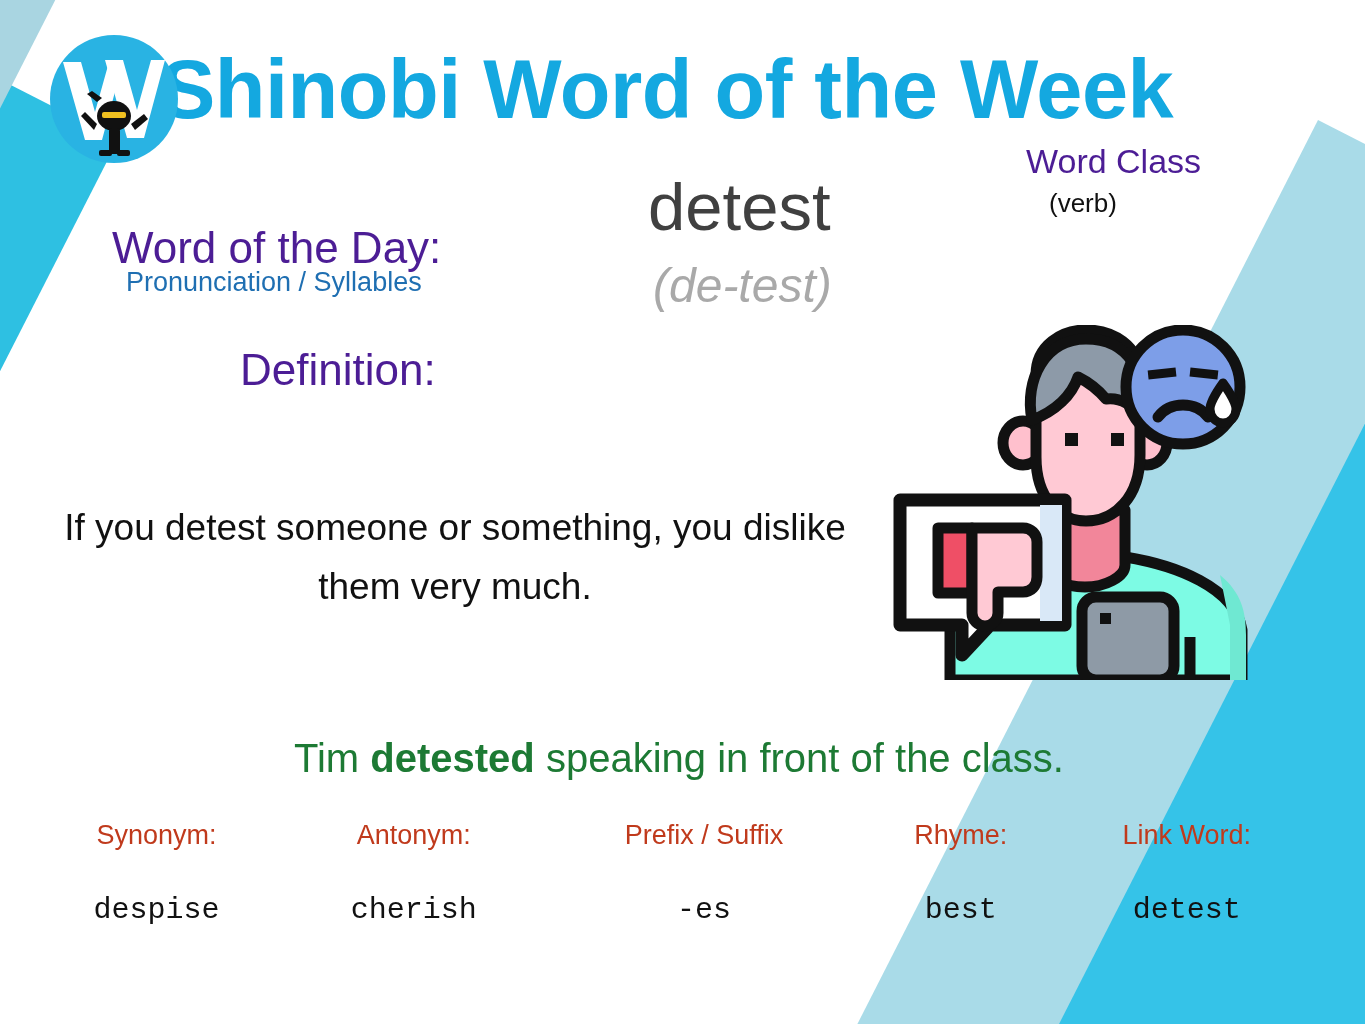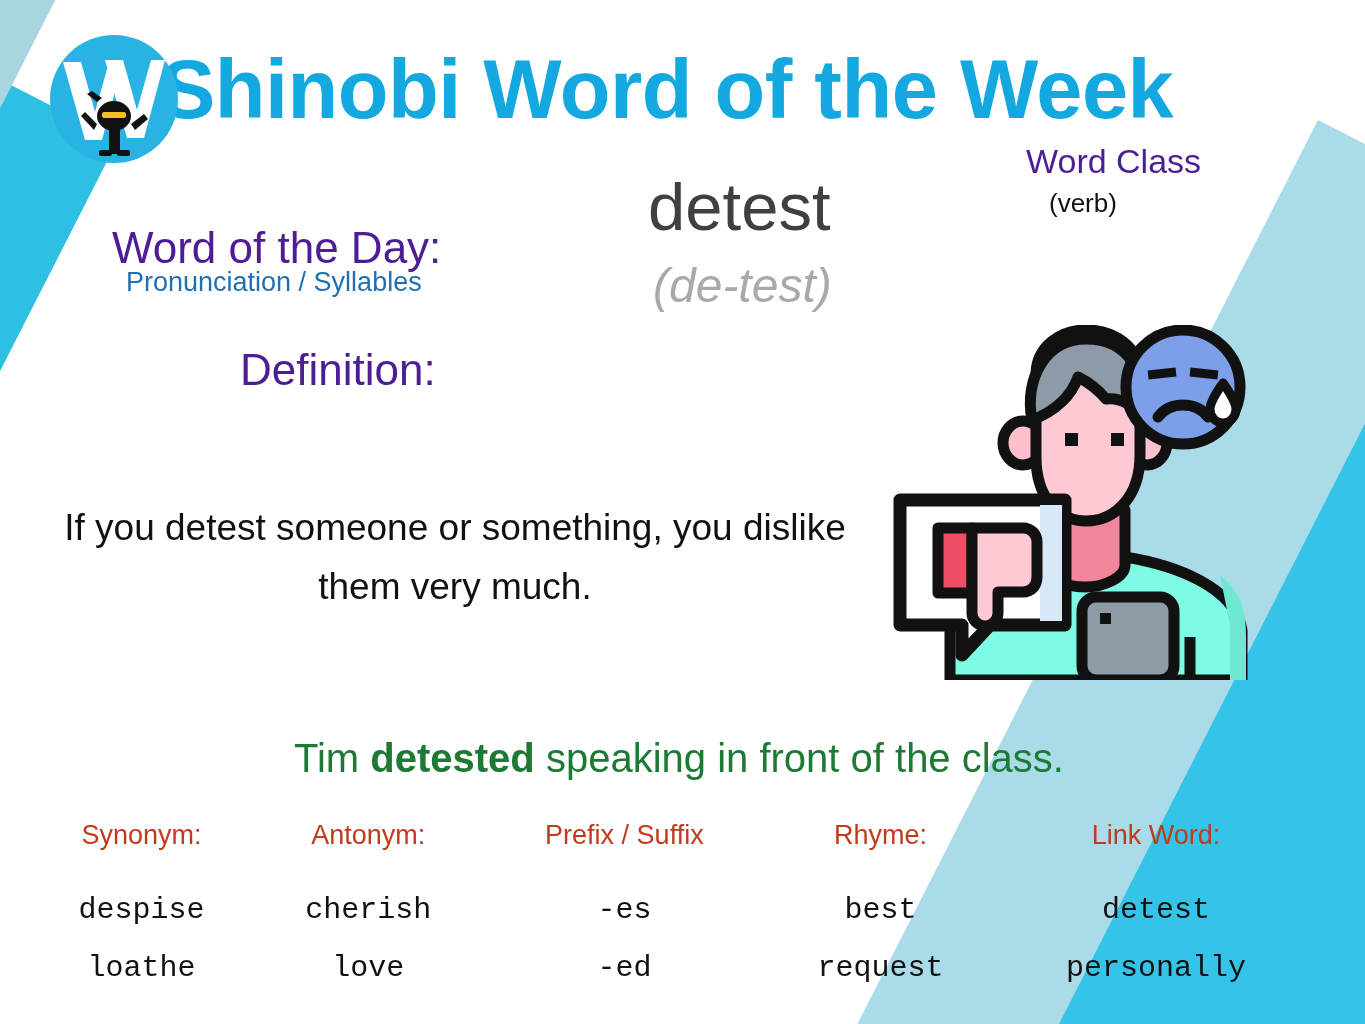--- a/index.html
+++ b/index.html
@@ -304,23 +304,16 @@
       </tr>
     </thead>
     <tbody>
       <tr>
         <td>despise</td>
         <td>cherish</td>
         <td>-es</td>
         <td>best</td>
         <td>detest</td>
       </tr>
-      <tr>
-        <td>loathe</td>
-        <td>love</td>
-        <td>-ed</td>
-        <td>request</td>
-        <td>personally</td>
-      </tr>
     </tbody>
   </table>
 
 </div>
 
 </body></html>

